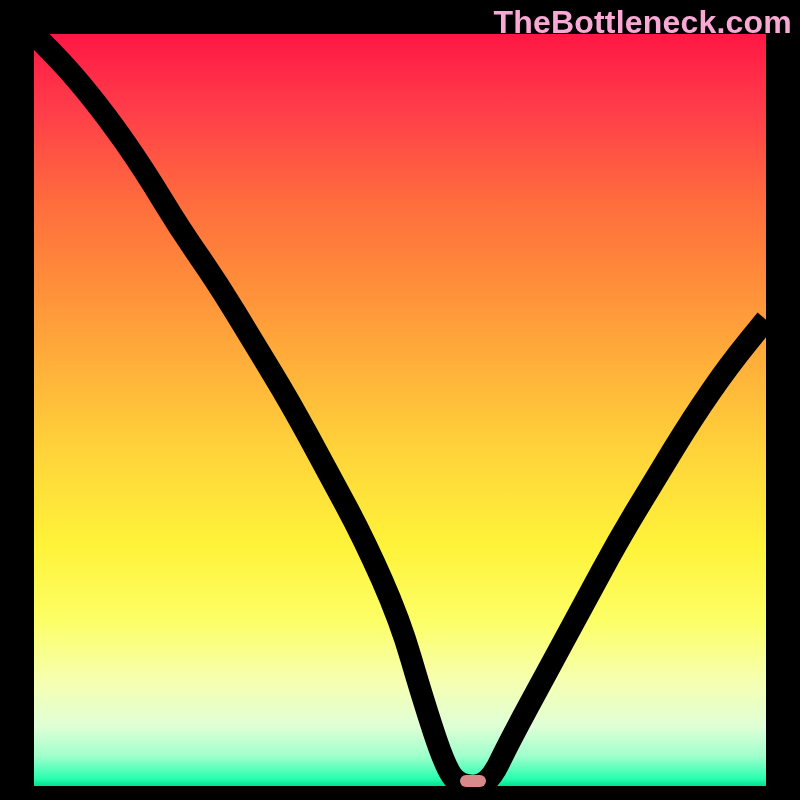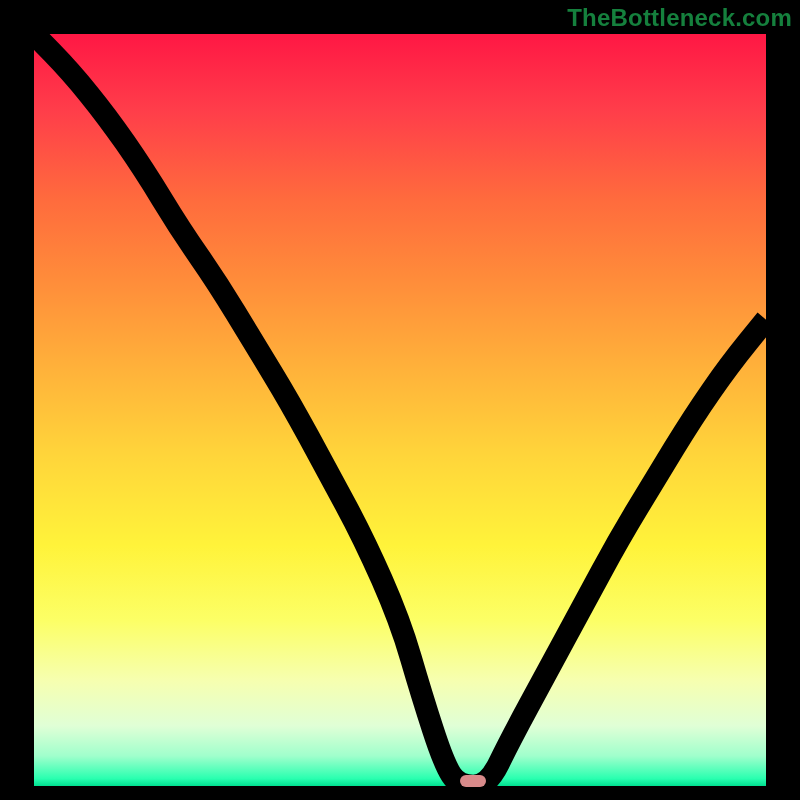--- a/index.html
+++ b/index.html
@@ -61,23 +61,23 @@
     height: 12px;
     background: #d88a8a;
     border-radius: 6px;
     transform: translate(-50%, -50%);
   }
   .watermark {
     position: absolute;
     top: 4px;
     right: 8px;
     font-family: Arial, Helvetica, sans-serif;
-    font-size: 24px;
+    font-size: 32px;
     font-weight: bold;
-    color: #15803d;
+    color: #f9a8d4;
     letter-spacing: 0.2px;
     user-select: none;
   }
 </style>
 </head>
 <body>
 <div class="frame">
 
   <div class="watermark">TheBottleneck.com</div>
 

